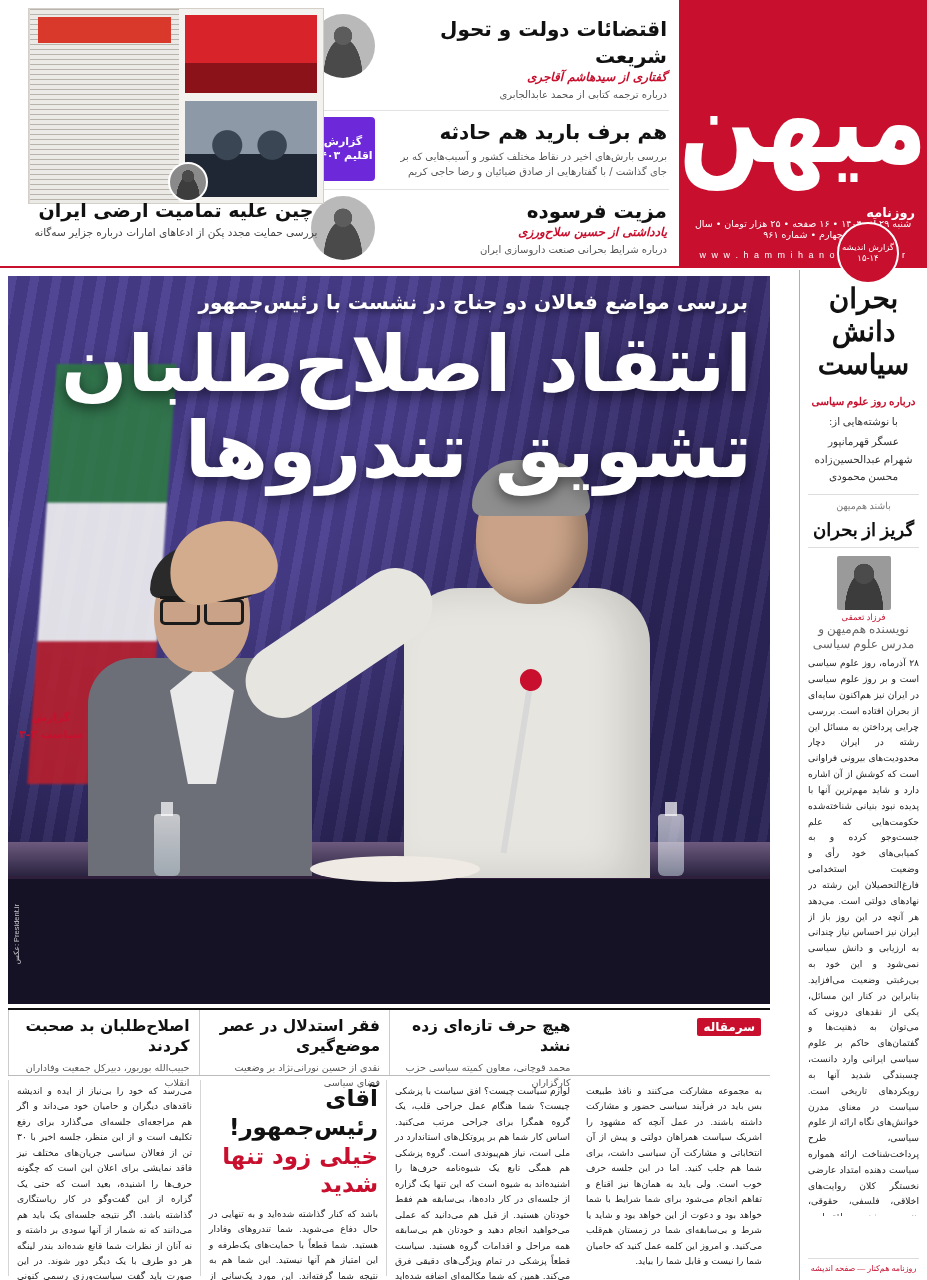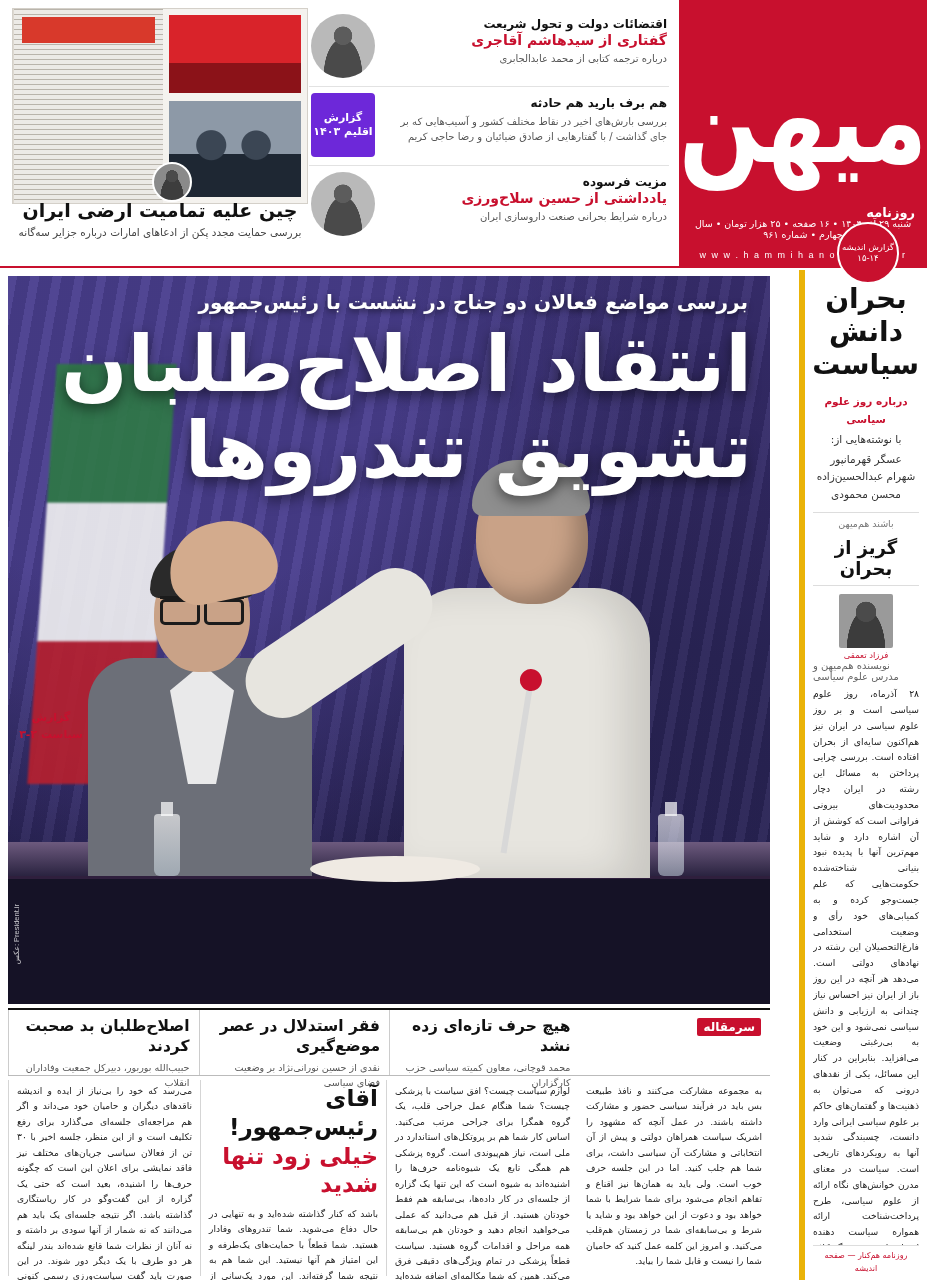--- a/index.html
+++ b/index.html
@@ -72,27 +72,27 @@
     background-image: radial-gradient(circle at 50% 34%, #5c5c5c 0 17%, transparent 18%),
                       radial-gradient(ellipse at 50% 96%, #4a4a4a 0 42%, transparent 43%);
     position: relative; overflow: hidden;
   }
   .teaser-photo.red-box {
     border-radius: 4px; background: #6d28d9; background-image: none;
     display: flex; align-items: center; justify-content: center;
     color: #fff; font-size: 11px; font-weight: bold; text-align: center; line-height: 1.25;
   }
   .teaser-body { flex: 1 1 auto; text-align: right; direction: rtl; padding-top: 2px; }
-  .teaser-title { font-size: 12px; font-weight: bold; color: #111; line-height: 1.35; }
-  .teaser-kicker { font-size: 14px; color: #c8102e; font-weight: bold; margin-bottom: 2px; }
+  .teaser-title { font-size: 20px; font-weight: bold; color: #111; line-height: 1.35; }
+  .teaser-kicker { font-size: 12px; color: #c8102e; font-weight: bold; margin-bottom: 2px; font-style: italic; }
   .teaser-sub { font-size: 10px; color: #555; line-height: 1.5; margin-top: 3px; }
 
   
   .mast-right {
-    position: absolute; left: 8px; top: 4px; width: 300px; height: 256px;
+    position: absolute; left: 24px; top: 4px; width: 300px; height: 256px;
   }
   .mast-scan {
     position: absolute; top: 4px; right: 0; width: 296px; height: 196px;
     background: #eceae6; border: 1px solid #d4d0c9; overflow: hidden;
     display: flex; flex-direction: row-reverse;
   }
   .scan-left {
     width: 150px; height: 100%;
     background:
       repeating-linear-gradient(to bottom, #b9b4ab 0 1px, transparent 1px 5px);
@@ -125,21 +125,22 @@
     position: absolute; bottom: 58px; right: 116px; width: 40px; height: 40px;
     border-radius: 50%; background: #8a8a8a; border: 2px solid #fff;
     background-image: radial-gradient(circle at 50% 34%, #4a4a4a 0 20%, transparent 21%),
                       radial-gradient(ellipse at 50% 100%, #3d3d3d 0 46%, transparent 47%);
   }
 
   
   .opcol {
     position: absolute; right: 0; top: 270px; width: 128px; height: 1010px;
     padding: 6px 8px; direction: rtl; text-align: right;
-    border-left: 6px solid #eab308;
+    border-left: 1px solid #eab308;
+    font-family: Liberation Serif, serif;
   }
   .op-title {
     font-size: 28px; font-weight: bold; line-height: 1.18; color: #111;
     text-align: center; padding: 6px 0 4px;
   }
   .op-sub { font-size: 10.5px; color: #c8102e; text-align: center; margin-top: 8px; line-height: 1.7; font-weight: bold;}
   .op-authors { font-size: 10.5px; color: #333; text-align: center; line-height: 1.7; margin-top: 2px;}
   .op-tag {
     font-size: 9.5px; color: #777; text-align: center; margin-top: 8px;
     border-top: 1px solid #ddd; padding-top: 5px;
@@ -147,21 +148,21 @@
   .op-head2 {
     font-size: 18px; font-weight: bold; text-align: center; margin-top: 8px; color:#111;
     border-bottom: 1px solid #ddd; padding-bottom: 6px;
   }
   .op-author-photo {
     width: 54px; height: 54px; margin: 8px auto 2px; border-radius: 2px; background: #9a9a9a;
     background-image: radial-gradient(circle at 50% 33%, #4b4b4b 0 22%, transparent 23%),
                       radial-gradient(ellipse at 50% 104%, #3c3c3c 0 50%, transparent 51%);
   }
   .op-author-name { font-size: 8.5px; color: #c8102e; text-align: center; }
-  .op-author-role { font-size: 10px; color: #666; text-align: left; margin-bottom: 4px;}
+  .op-author-role { font-size: 12px; color: #666; text-align: center; margin-bottom: 4px;}
   .op-body {
     font-size: 9.2px; line-height: 1.72; color: #222; text-align: justify;
     margin-top: 4px; max-height: 560px; overflow: hidden;
   }
   .op-foot {
     position: absolute; bottom: 4px; right: 8px; left: 8px;
     font-size: 8px; color: #c8102e; text-align: center; line-height: 1.6;
     border-top: 1px solid #ddd; padding-top: 4px;
   }
 

